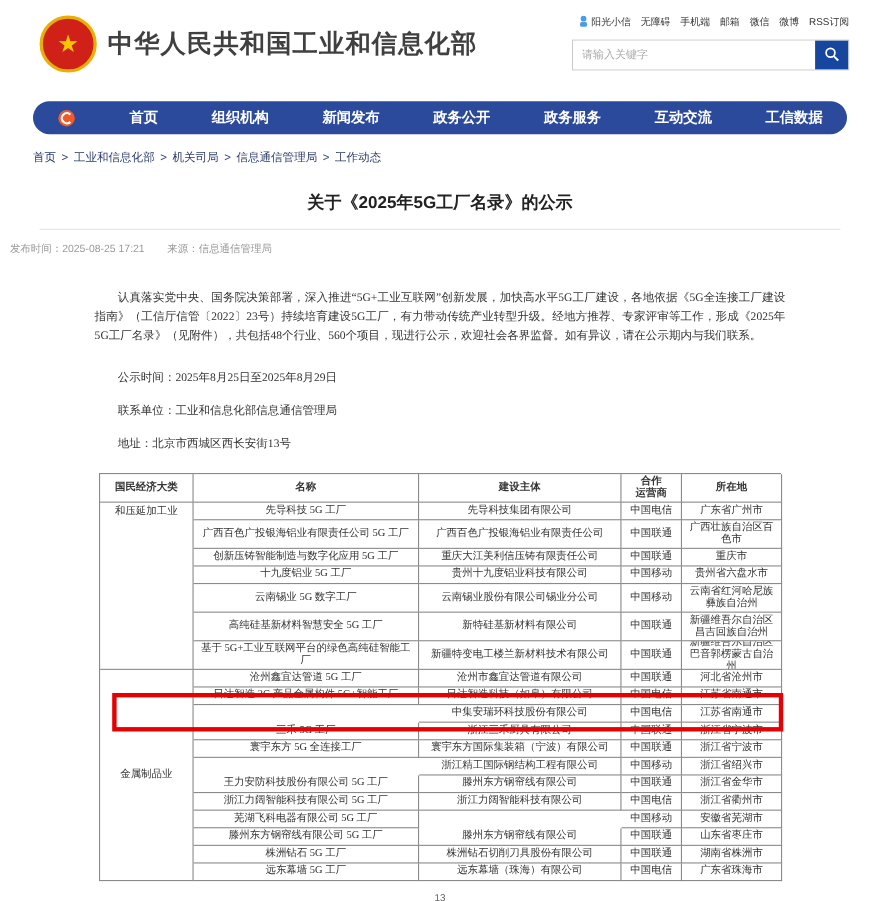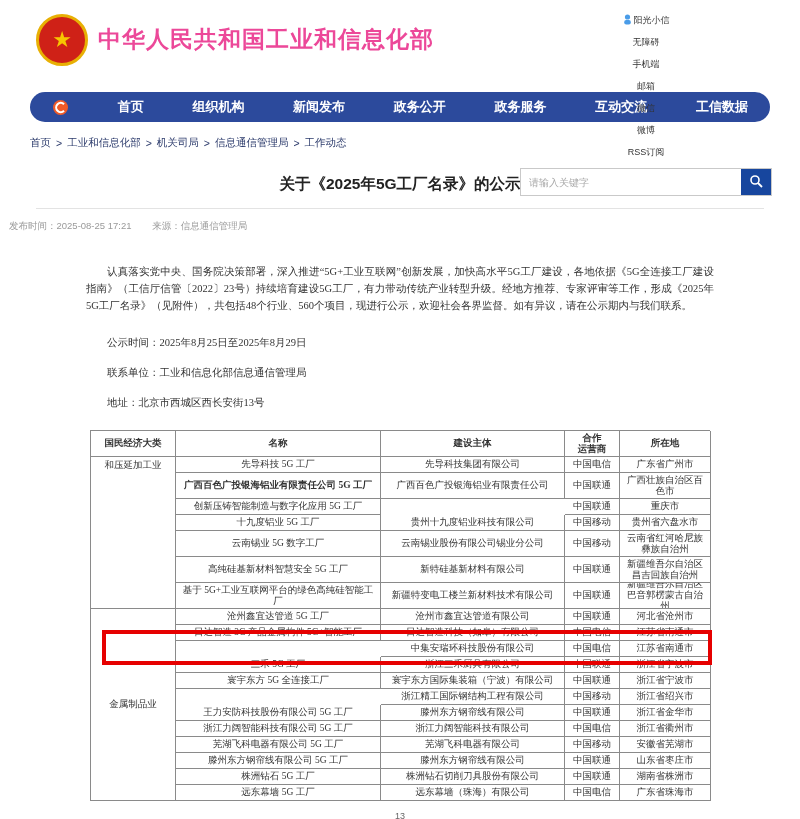--- a/index.html
+++ b/index.html
@@ -3,24 +3,24 @@
 <meta charset="utf-8">
 <style>
   html,body{margin:0;padding:0;background:#fff;width:800px;height:819px;overflow:hidden;
     font-family:"Liberation Sans","DejaVu Sans",sans-serif;}
   
   .hdr{position:relative;height:72px;padding-top:12px;}
   .brand{position:absolute;left:36px;top:14px;display:flex;align-items:center;cursor:pointer;}
   .emblem{width:46px;height:46px;border-radius:50%;background:#cf2117;border:3px solid #e8b004;
     display:flex;align-items:center;justify-content:center;color:#f7c600;font-size:22px;line-height:1;flex:0 0 auto;}
   .brand-txt{margin-left:10px;}
-  .brand-cn{font-size:23px;font-weight:bold;color:#ec4899;letter-spacing:1px;line-height:1.1;}
+  .brand-cn{font-size:23px;font-weight:bold;color:#404040;letter-spacing:1px;line-height:1.1;}
   .brand-en{font-size:8.5px;color:#1c60ae;margin-top:3px;}
   .right-box{position:absolute;right:28px;top:14px;width:252px;}
-  .u-links{display:flex;justify-content:flex-end;align-items:center;gap:9px;font-size:9px;color:#333;flex-direction:column;}
+  .u-links{display:flex;justify-content:flex-end;align-items:center;gap:9px;font-size:9px;color:#333;}
   .u-link{cursor:pointer;display:flex;align-items:center;gap:2px;white-space:nowrap;}
   .search-box{margin-top:9px;height:26px;border:1px solid #c9c9c9;display:flex;background:#fff;}
   .search-input{flex:1;border:0;outline:none;padding:0 8px;font-size:10px;color:#333;}
   .search-input::placeholder{color:#aaa;}
   .search-btn{width:30px;background:#17469e;border:0;display:flex;align-items:center;justify-content:center;cursor:pointer;}
   
   .nav{margin:8px 30px 0;height:30px;background:#2c4a9c;border-radius:15px;display:flex;
     align-items:center;padding:0 22px;justify-content:space-between;}
   .nav-item{color:#fff;font-size:13px;font-weight:bold;cursor:pointer;white-space:nowrap;}
   
@@ -131,25 +131,26 @@
       <div class="cell hcell" style="grid-area: 1 / 3;">建设主体</div>
       <div class="cell hcell" style="grid-area: 1 / 4;">合作
 运营商</div>
       <div class="cell hcell" style="grid-area: 1 / 5;">所在地</div>
       <div class="cell cat-top" style="grid-area: 2 / 1 / span 7;">和压延加工业</div>
       <div class="cell" style="grid-area: 9 / 1 / span 12;">金属制品业</div>
       <div class="cell" style="grid-area: 2 / 2;">先导科技 5G 工厂</div>
       <div class="cell" style="grid-area: 2 / 3;">先导科技集团有限公司</div>
       <div class="cell" style="grid-area: 2 / 4;">中国电信</div>
       <div class="cell" style="grid-area: 2 / 5;">广东省广州市</div>
-      <div class="cell" style="grid-area: 3 / 2; font-weight: bold;">广西百色广投银海铝业有限责任公司 5G 工厂</div>
+      <div class="cell" style="grid-area: 3 / 2;">广西百色广投银海铝业有限责任公司 5G 工厂</div>
       <div class="cell" style="grid-area: 3 / 3;">广西百色广投银海铝业有限责任公司</div>
       <div class="cell" style="grid-area: 3 / 4;">中国联通</div>
       <div class="cell" style="grid-area: 3 / 5;">广西壮族自治区百色市</div>
       <div class="cell" style="grid-area: 4 / 2;">创新压铸智能制造与数字化应用 5G 工厂</div>
+      <div class="cell" style="grid-area: 4 / 3;">重庆大江美利信压铸有限责任公司</div>
       <div class="cell" style="grid-area: 4 / 4;">中国联通</div>
       <div class="cell" style="grid-area: 4 / 5;">重庆市</div>
       <div class="cell" style="grid-area: 5 / 2;">十九度铝业 5G 工厂</div>
       <div class="cell" style="grid-area: 5 / 3;">贵州十九度铝业科技有限公司</div>
       <div class="cell" style="grid-area: 5 / 4;">中国移动</div>
       <div class="cell" style="grid-area: 5 / 5;">贵州省六盘水市</div>
       <div class="cell" style="grid-area: 6 / 2;">云南锡业 5G 数字工厂</div>
       <div class="cell" style="grid-area: 6 / 3;">云南锡业股份有限公司锡业分公司</div>
       <div class="cell" style="grid-area: 6 / 4;">中国移动</div>
       <div class="cell" style="grid-area: 6 / 5;">云南省红河哈尼族彝族自治州</div>
@@ -185,21 +186,20 @@
       <div class="cell" style="grid-area: 14 / 5;">浙江省绍兴市</div>
       <div class="cell" style="grid-area: 15 / 2;">王力安防科技股份有限公司 5G 工厂</div>
       <div class="cell" style="grid-area: 15 / 3;">滕州东方钢帘线有限公司</div>
       <div class="cell" style="grid-area: 15 / 4;">中国联通</div>
       <div class="cell" style="grid-area: 15 / 5;">浙江省金华市</div>
       <div class="cell" style="grid-area: 16 / 2;">浙江力阔智能科技有限公司 5G 工厂</div>
       <div class="cell" style="grid-area: 16 / 3;">浙江力阔智能科技有限公司</div>
       <div class="cell" style="grid-area: 16 / 4;">中国电信</div>
       <div class="cell" style="grid-area: 16 / 5;">浙江省衢州市</div>
       <div class="cell" style="grid-area: 17 / 2;">芜湖飞科电器有限公司 5G 工厂</div>
-      <div class="cell" style="grid-area: 17 / 3;">芜湖飞科电器有限公司</div>
       <div class="cell" style="grid-area: 17 / 4;">中国移动</div>
       <div class="cell" style="grid-area: 17 / 5;">安徽省芜湖市</div>
       <div class="cell" style="grid-area: 18 / 2;">滕州东方钢帘线有限公司 5G 工厂</div>
       <div class="cell" style="grid-area: 18 / 3;">滕州东方钢帘线有限公司</div>
       <div class="cell" style="grid-area: 18 / 4;">中国联通</div>
       <div class="cell" style="grid-area: 18 / 5;">山东省枣庄市</div>
       <div class="cell" style="grid-area: 19 / 2;">株洲钻石 5G 工厂</div>
       <div class="cell" style="grid-area: 19 / 3;">株洲钻石切削刀具股份有限公司</div>
       <div class="cell" style="grid-area: 19 / 4;">中国联通</div>
       <div class="cell" style="grid-area: 19 / 5;">湖南省株洲市</div>

